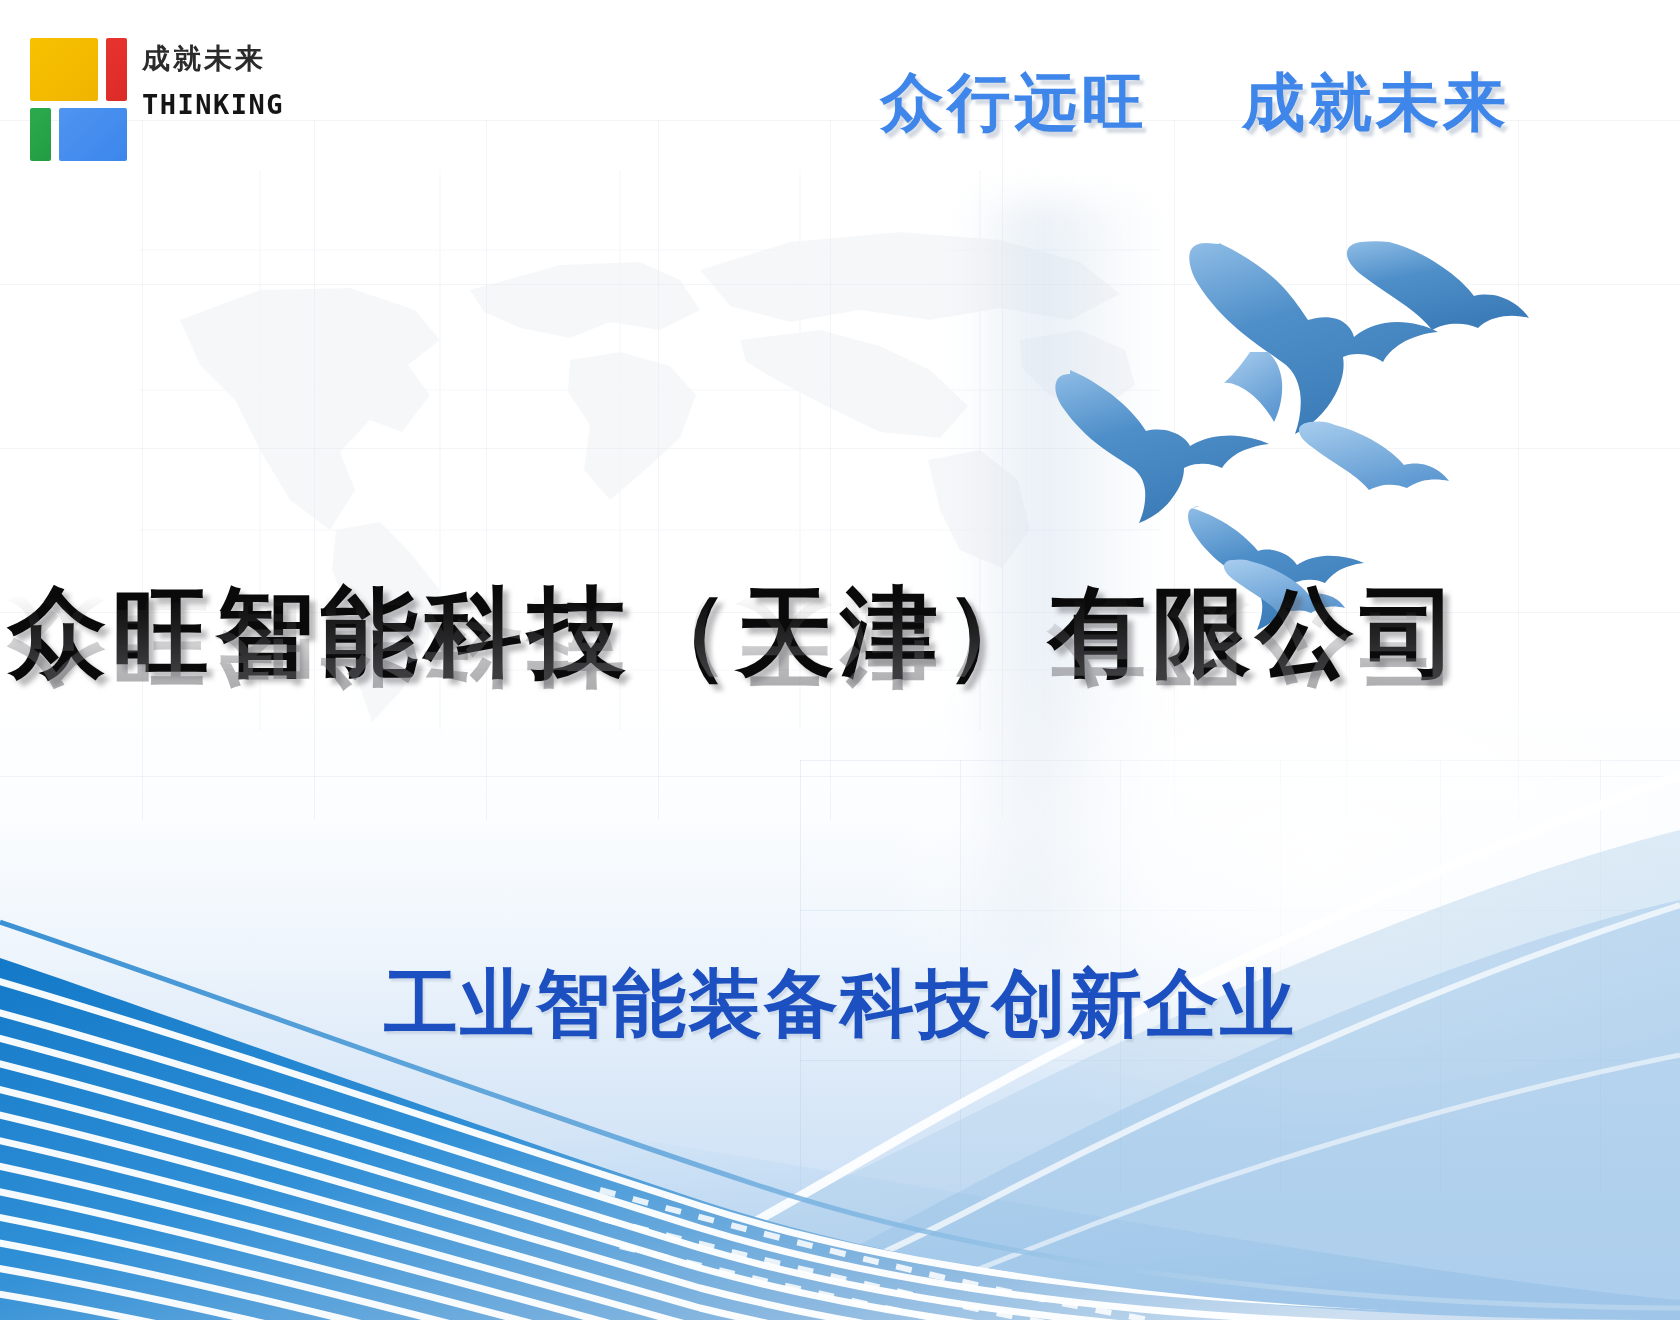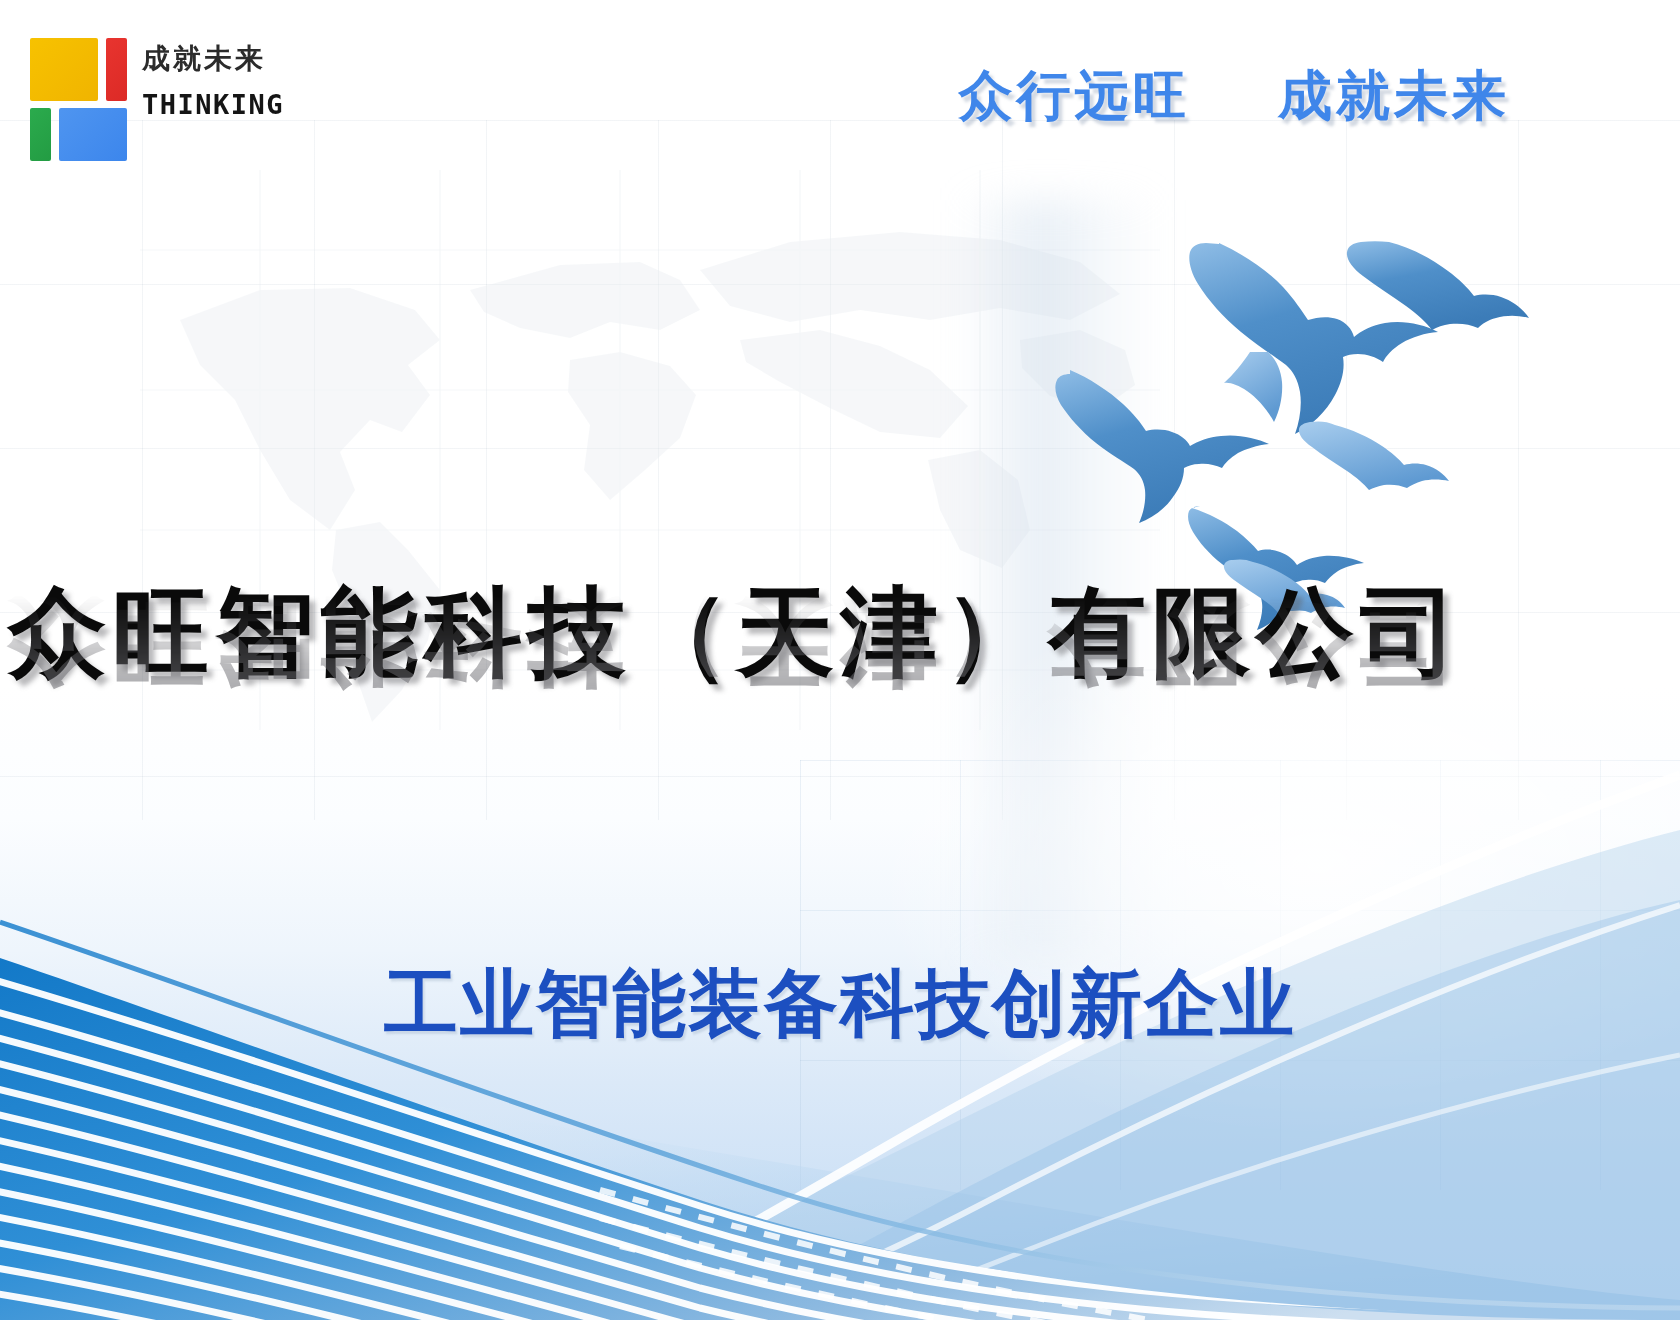--- a/index.html
+++ b/index.html
@@ -116,21 +116,21 @@
     line-height: 1.25;
     margin-top: 12px;
     white-space: nowrap;
   }
 
   
   .tagline {
     position: absolute;
     right: 170px; top: 60px;
     font-family: "DejaVu Sans", "Liberation Sans", sans-serif;
-    font-size: 54px;
+    font-size: 63px;
     font-weight: 700;
     color: #3f86ea;
     letter-spacing: 4px;
     white-space: nowrap;
     text-shadow: 4px 5px 3px rgba(110,130,160,0.30);
     text-align: right;
   }
   .tagline .gap { display: inline-block; width: 42px; }
 
   

